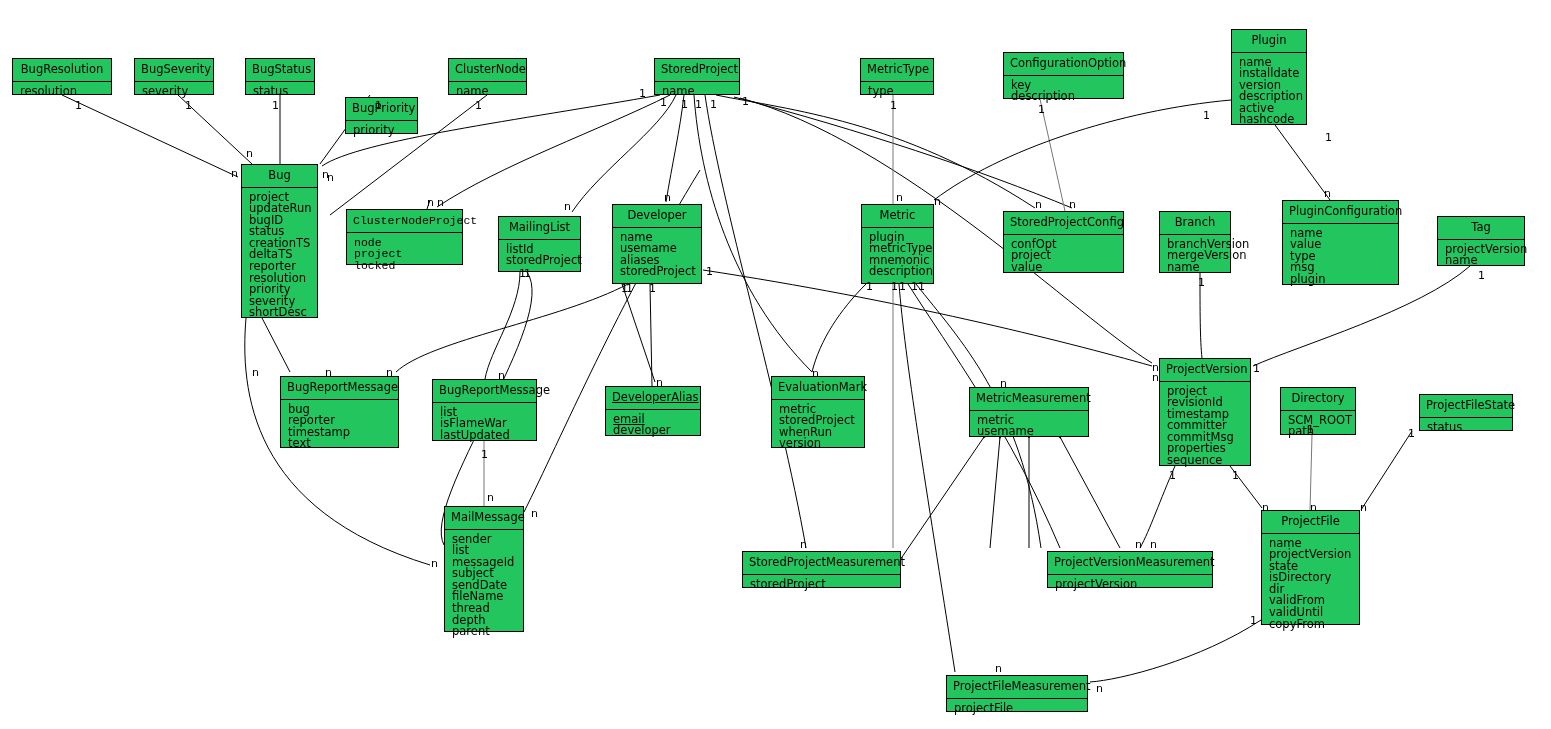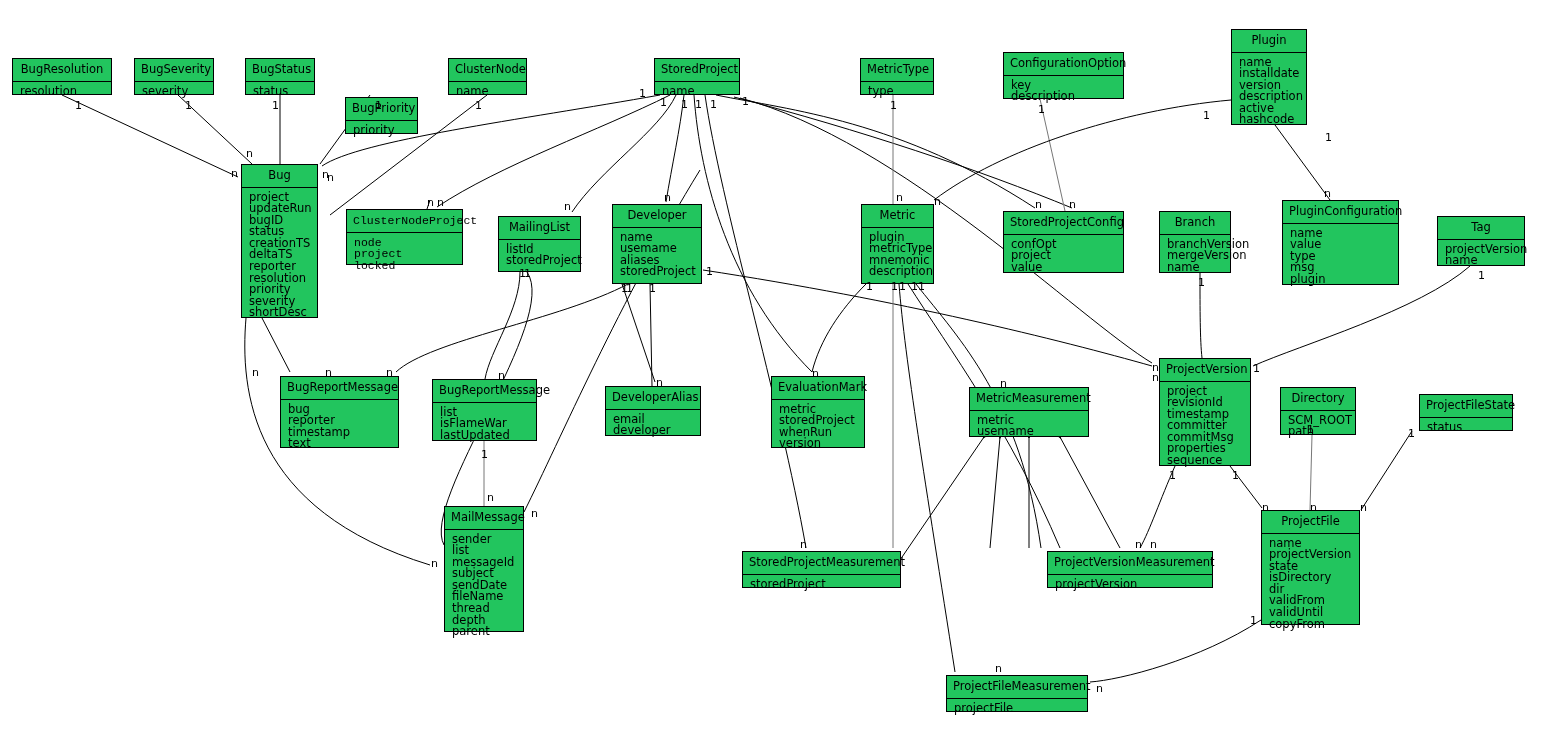--- a/index.html
+++ b/index.html
@@ -245,21 +245,21 @@
         </div>
       </div>
       <div class="entity" style="left: 432px; top: 379px; width: 105px; height: 62px;">
         <div class="etitle">BugReportMessage</div>
         <div class="eattrs">
           <div class="eattr">list</div>
           <div class="eattr">isFlameWar</div>
           <div class="eattr">lastUpdated</div>
         </div>
       </div>
-      <div class="entity" style="left: 605px; top: 386px; width: 96px; height: 50px;">
+      <div class="entity" style="left: 605px; top: 386px; width: 96px; height: 50px; text-decoration: underline;">
         <div class="etitle">DeveloperAlias</div>
         <div class="eattrs">
           <div class="eattr">email</div>
           <div class="eattr">developer</div>
         </div>
       </div>
       <div class="entity" style="left: 771px; top: 376px; width: 94px; height: 72px;">
         <div class="etitle">EvaluationMark</div>
         <div class="eattrs">
           <div class="eattr">metric</div>

